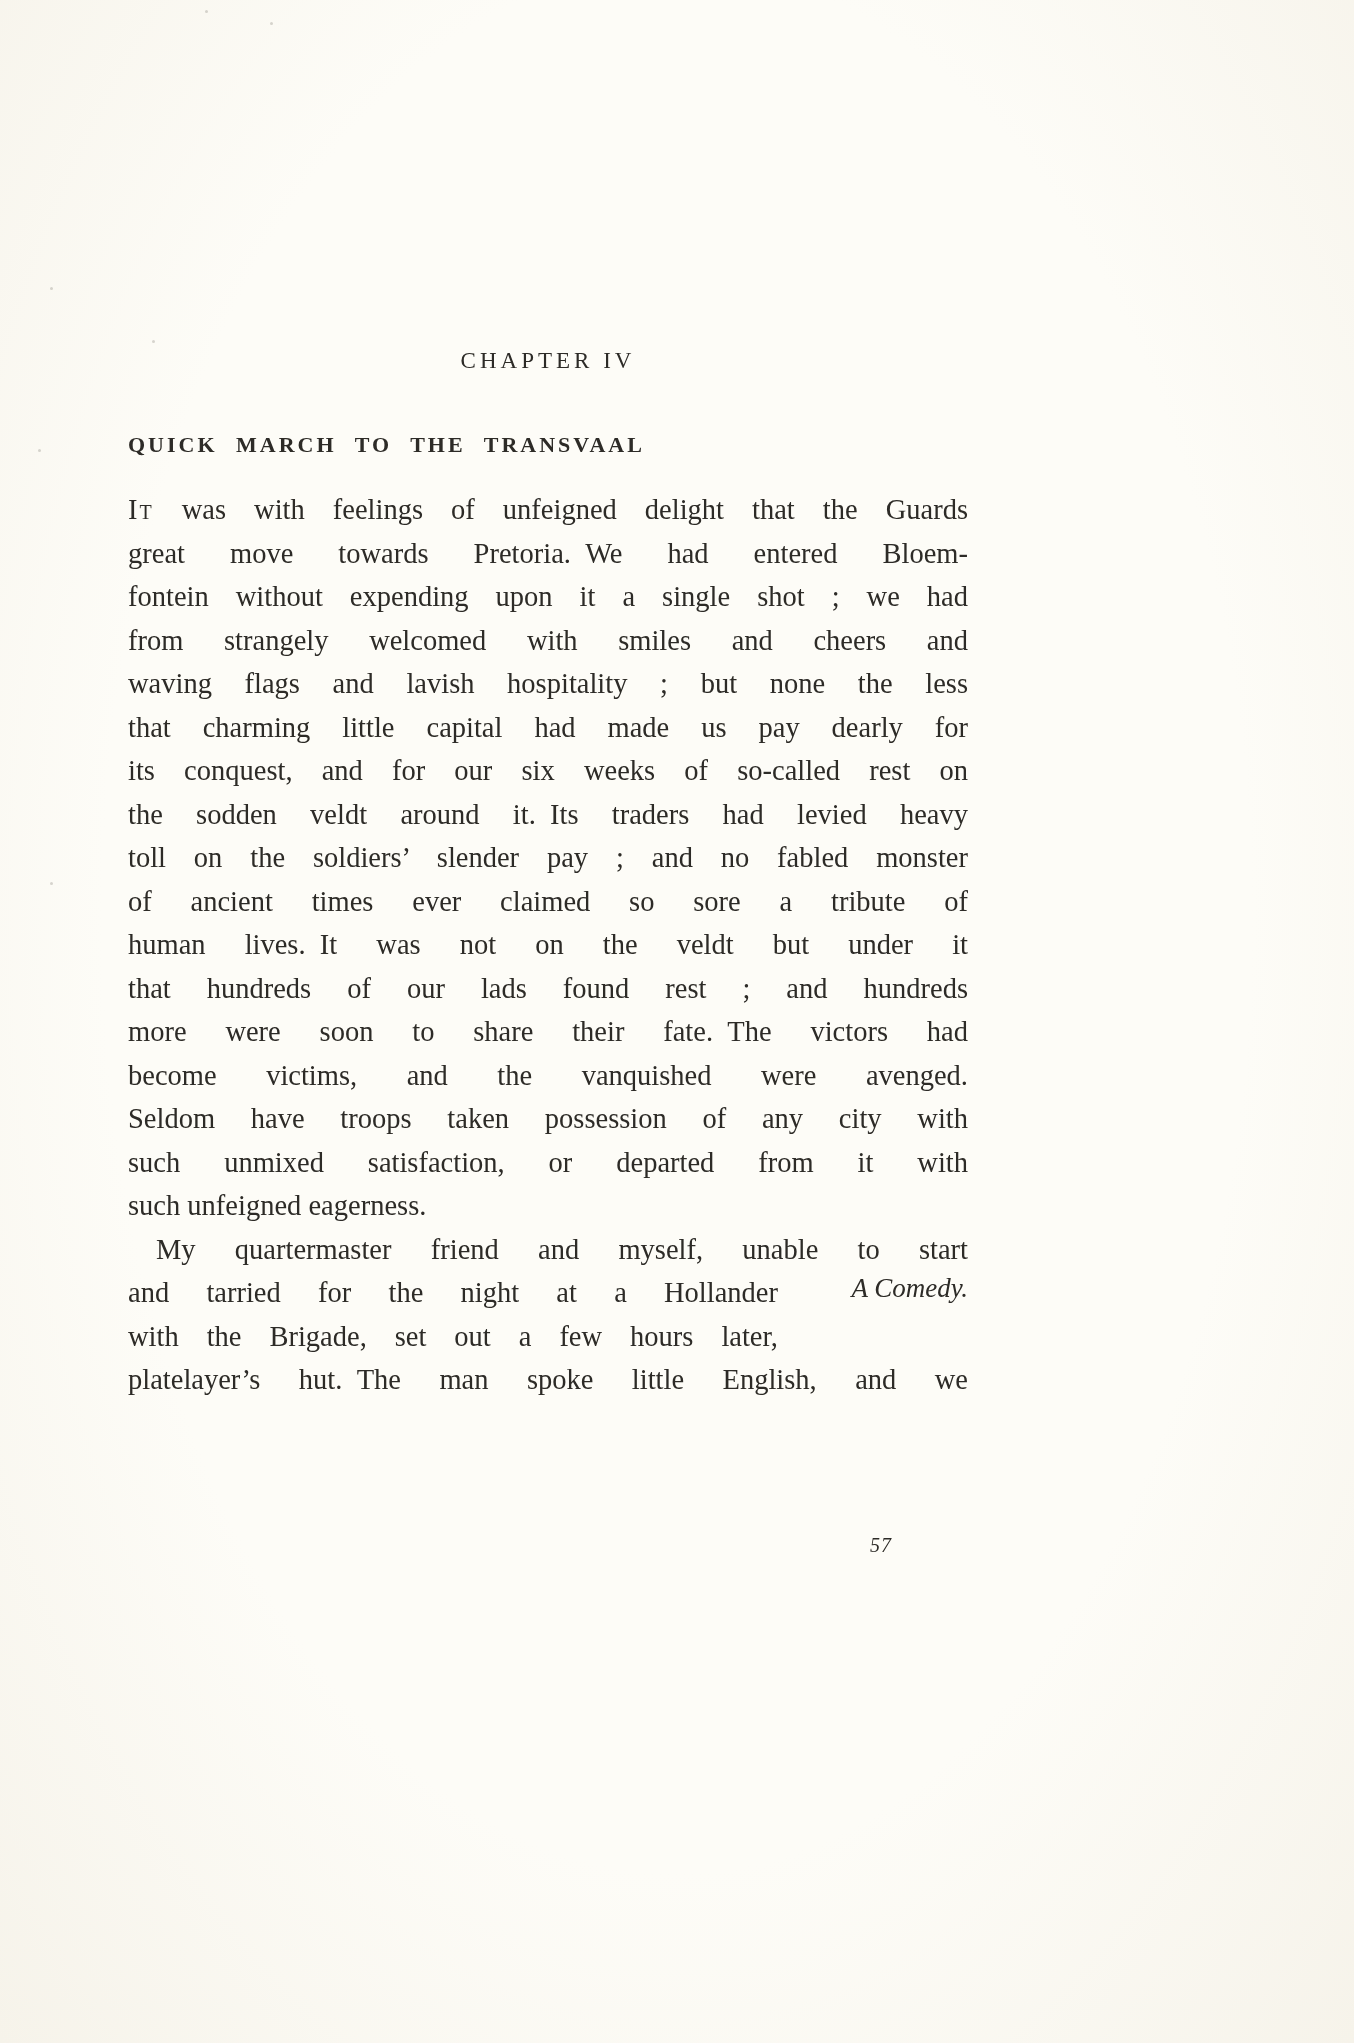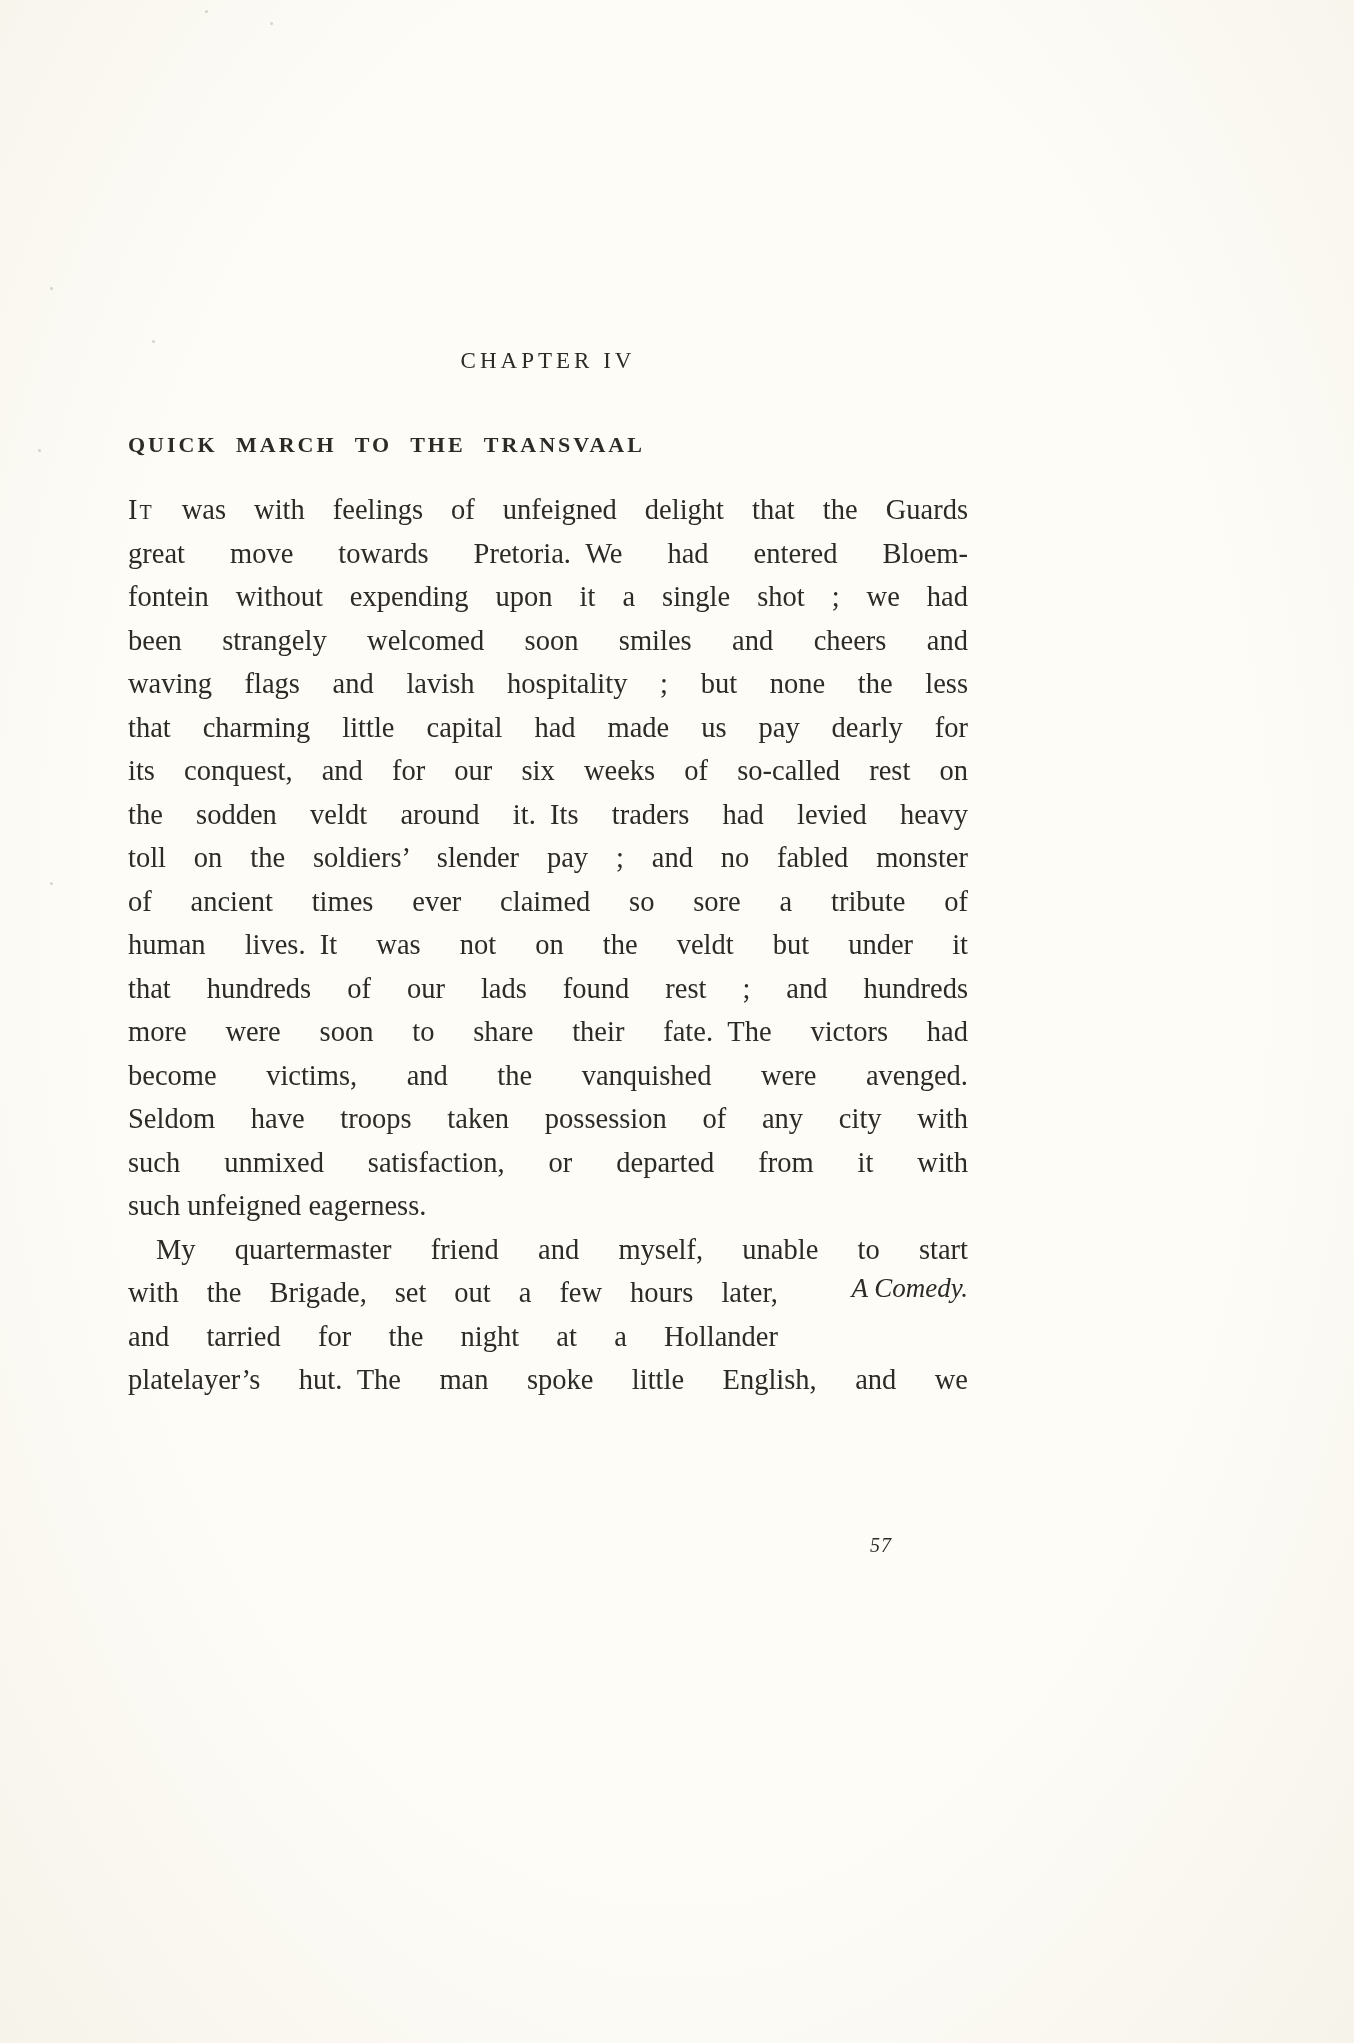--- a/index.html
+++ b/index.html
@@ -108,41 +108,41 @@
     <div class="chapter-title">CHAPTER IV</div>
 
     <div class="chapter-subtitle">QUICK MARCH TO THE TRANSVAAL</div>
 
     <div class="body-text">
 
       <div class="paragraph" id="paragraph-0">
           <div class="line"><span class="sc">It</span> was with feelings of unfeigned delight that the Guards</div>
           <div class="line">great move towards Pretoria. We had entered Bloem-</div>
           <div class="line">fontein without expending upon it a single shot ; we had</div>
-          <div class="line">been strangely welcomed soon smiles and cheers and</div>
+          <div class="line">from strangely welcomed with smiles and cheers and</div>
           <div class="line">waving flags and lavish hospitality ; but none the less</div>
           <div class="line">that charming little capital had made us pay dearly for</div>
           <div class="line">its conquest, and for our six weeks of so-called rest on</div>
           <div class="line">the sodden veldt around it. Its traders had levied heavy</div>
           <div class="line">toll on the soldiers’ slender pay ; and no fabled monster</div>
           <div class="line">of ancient times ever claimed so sore a tribute of</div>
           <div class="line">human lives. It was not on the veldt but under it</div>
           <div class="line">that hundreds of our lads found rest ; and hundreds</div>
           <div class="line">more were soon to share their fate. The victors had</div>
           <div class="line">become victims, and the vanquished were avenged.</div>
           <div class="line">Seldom have troops taken possession of any city with</div>
           <div class="line">such unmixed satisfaction, or departed from it with</div>
           <div class="line last">such unfeigned eagerness.</div>
         </div>
 
       <div class="paragraph" id="paragraph-1">
         <div class="side-note">A Comedy.</div>
       <div class="line indent">My quartermaster friend and myself, unable to start</div>
+          <div class="line narrow">and tarried for the night at a Hollander</div>
           <div class="line narrow">with the Brigade, set out a few hours later,</div>
-          <div class="line narrow">and tarried for the night at a Hollander</div>
           <div class="line">platelayer’s hut. The man spoke little English, and we</div>
         </div>
 
     </div>
   </div>
 
   <div class="page-number">57</div>
 
   <div class="speck" style="left:205px; top:10px; width:3px; height:3px;"></div>
   <div class="speck" style="left:270px; top:22px; width:3px; height:3px;"></div>

